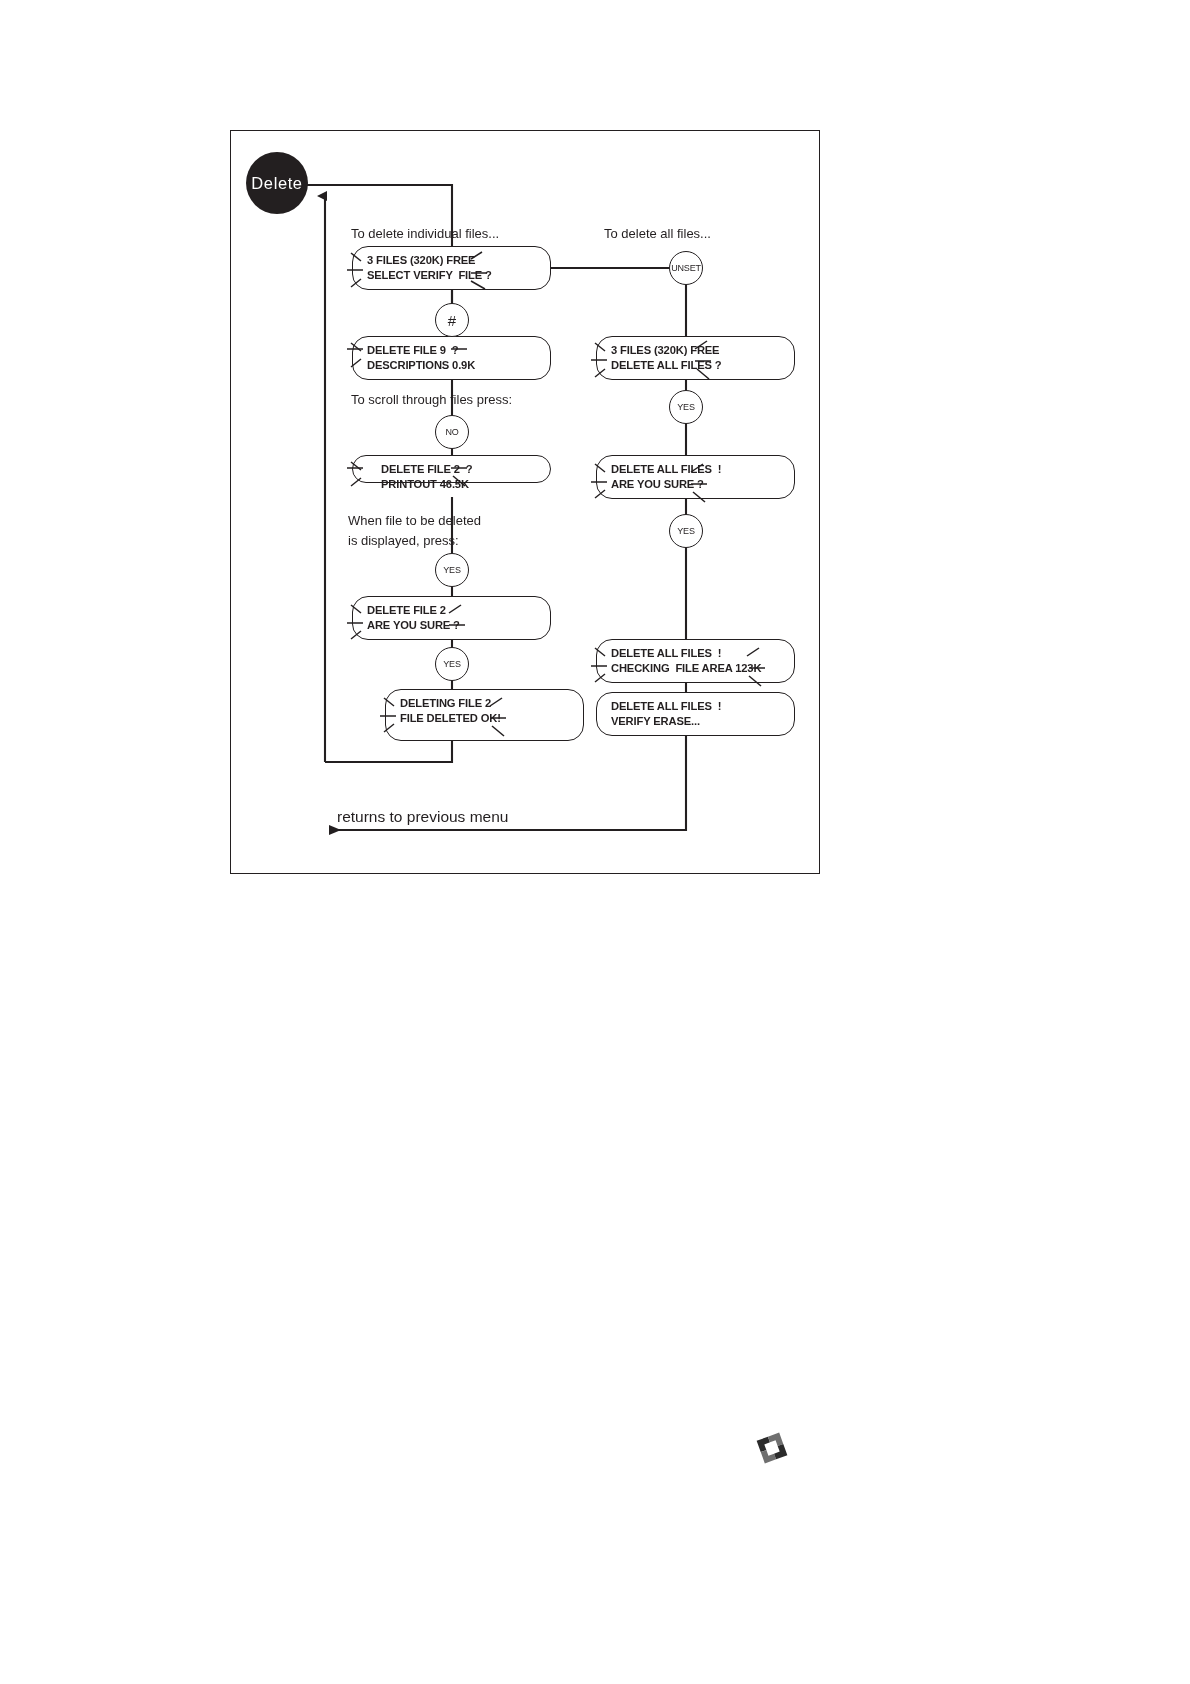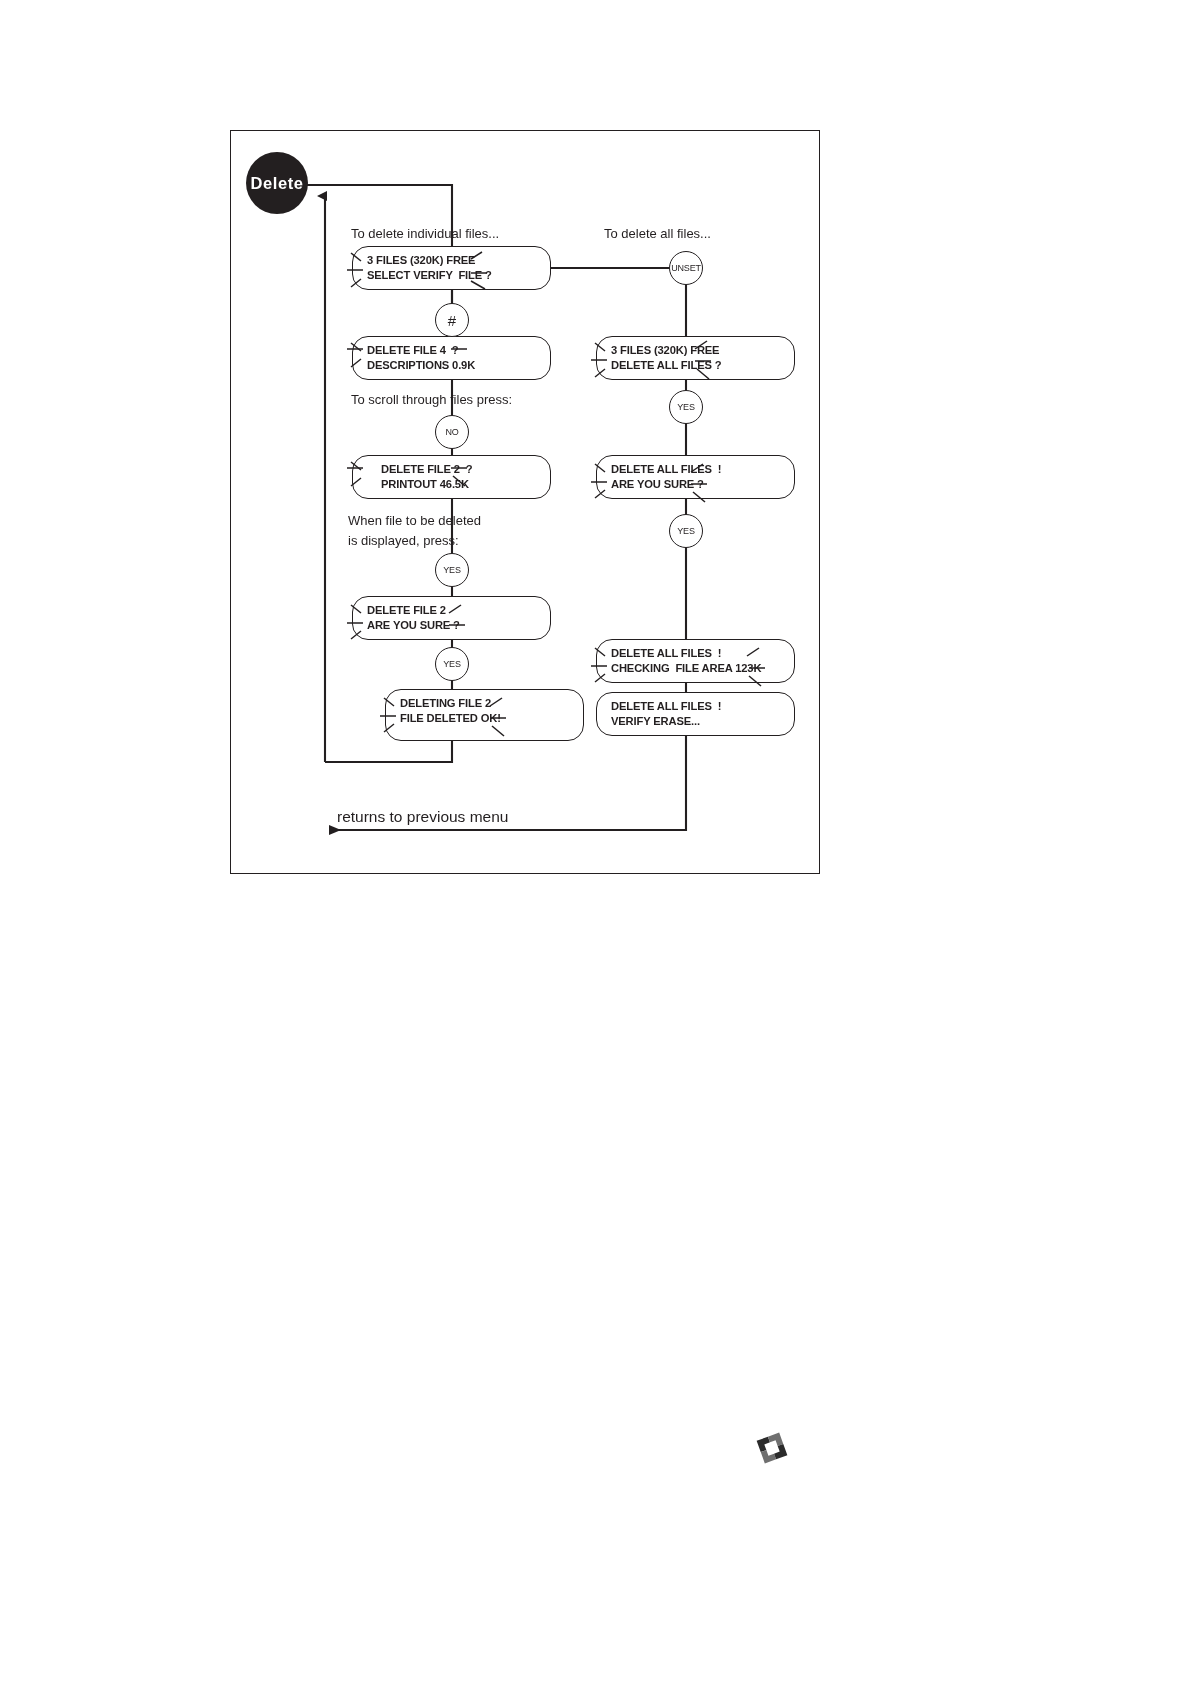--- a/index.html
+++ b/index.html
@@ -48,21 +48,21 @@
     border-radius: 50%;
     background: #231f20;
     display: flex;
     align-items: center;
     justify-content: center;
   }
   #start-node .start-label {
     color: #ffffff;
     font-family: "Liberation Sans", sans-serif;
     font-size: 16.5px;
-    font-weight: 700;
+    font-weight: 400;
     letter-spacing: 0.6px;
   }
 
   
   .caption {
     position: absolute;
     font-family: "Liberation Sans", sans-serif;
     font-size: 13px;
     color: #231f20;
     white-space: pre;
@@ -213,33 +213,33 @@
       <line x1="2" y1="25" x2="18" y2="25"></line>
       <line x1="6" y1="42" x2="16" y2="34"></line>
       <line x1="126" y1="14" x2="137" y2="7"></line>
       <line x1="126" y1="28" x2="142" y2="28"></line>
       <line x1="126" y1="36" x2="140" y2="44"></line>
     </g>
   </svg>
 </div>
 
 <div class="lcd-box" style="left:352px; top:336px; width:199px; height:44px;">
-  <div class="lcd-line">DELETE FILE 4  ?</div>
+  <div class="lcd-line">DELETE FILE 9  ?</div>
   <div class="lcd-line">DESCRIPTIONS 0.9K</div>
   <svg class="flash" style="left:-8px; top:-2px; width:215px; height:50px;">
     <g stroke="#231f20" stroke-width="1.5">
       <line x1="6" y1="8" x2="16" y2="16"></line>
       <line x1="2" y1="14" x2="18" y2="14"></line>
       <line x1="6" y1="32" x2="16" y2="24"></line>
       <line x1="106" y1="14" x2="122" y2="14"></line>
     </g>
   </svg>
 </div>
 
-<div class="lcd-box" style="left:352px; top:455px; width:199px; height:44px;padding-left:28px;">
+<div class="lcd-box" style="left:352px; top:455px; width:199px; height:28px;padding-left:28px;">
   <div class="lcd-line">DELETE FILE 2  ?</div>
   <div class="lcd-line">PRINTOUT 46.5K</div>
   <svg class="flash" style="left:-8px; top:-2px; width:215px; height:50px;">
     <g stroke="#231f20" stroke-width="1.5">
       <line x1="6" y1="8" x2="16" y2="16"></line>
       <line x1="2" y1="14" x2="18" y2="14"></line>
       <line x1="6" y1="32" x2="16" y2="24"></line>
       <line x1="106" y1="14" x2="122" y2="14"></line>
       <line x1="108" y1="22" x2="120" y2="32"></line>
     </g>

